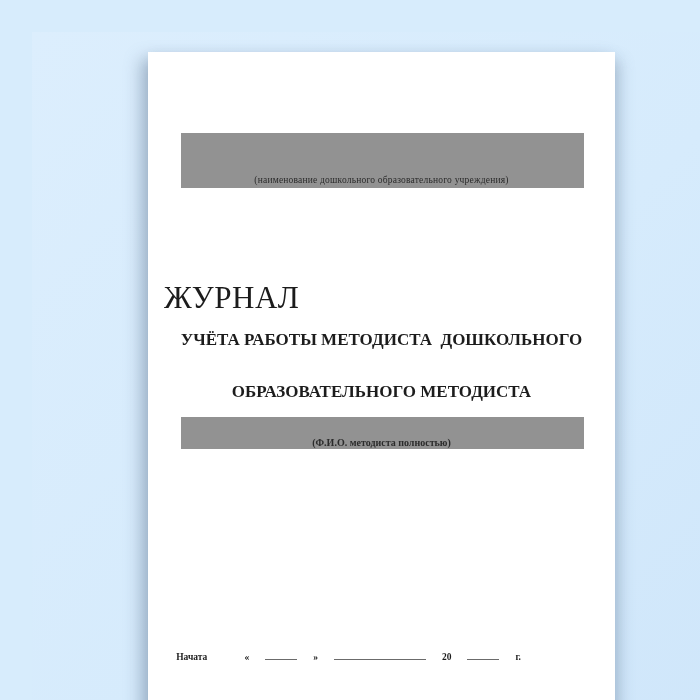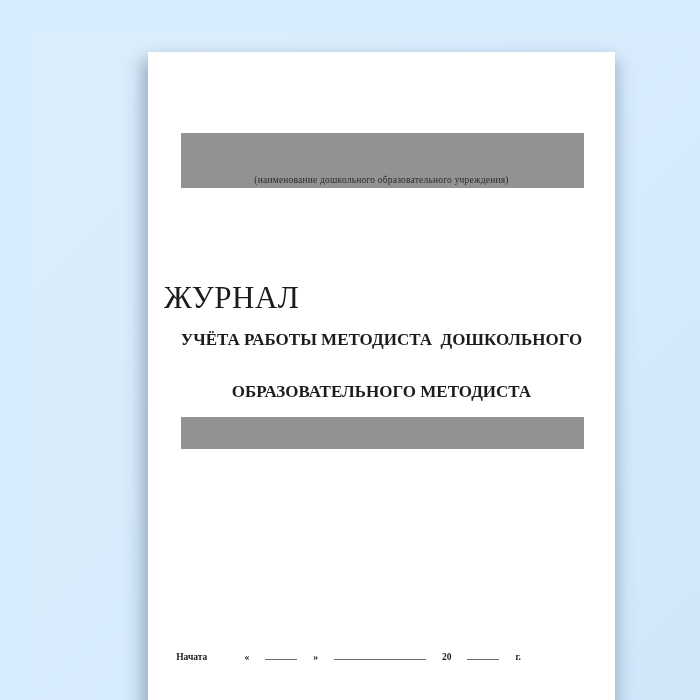--- a/index.html
+++ b/index.html
@@ -106,20 +106,21 @@
     <div class="caption caption-institution">(наименование дошкольного образовательного учреждения)</div>
 
     <h1 class="title">ЖУРНАЛ</h1>
 
     <div class="subtitle">
       <div>УЧЁТА РАБОТЫ МЕТОДИСТА  ДОШКОЛЬНОГО</div>
       <div>ОБРАЗОВАТЕЛЬНОГО МЕТОДИСТА</div>
     </div>
 
     <div class="rule rule-fio"></div>
+    <div class="caption caption-fio">(Ф.И.О. методиста полностью)</div>
 
     <div class="dates">
       <div class="date-row">
         <span class="date-label">Начата</span><span>«</span><span class="blank blank-day"></span><span>»</span><span class="blank blank-long"></span><span>20</span><span class="blank blank-year"></span><span>г.</span>
       </div>
     </div>
 
   </div>
 </div>
 

